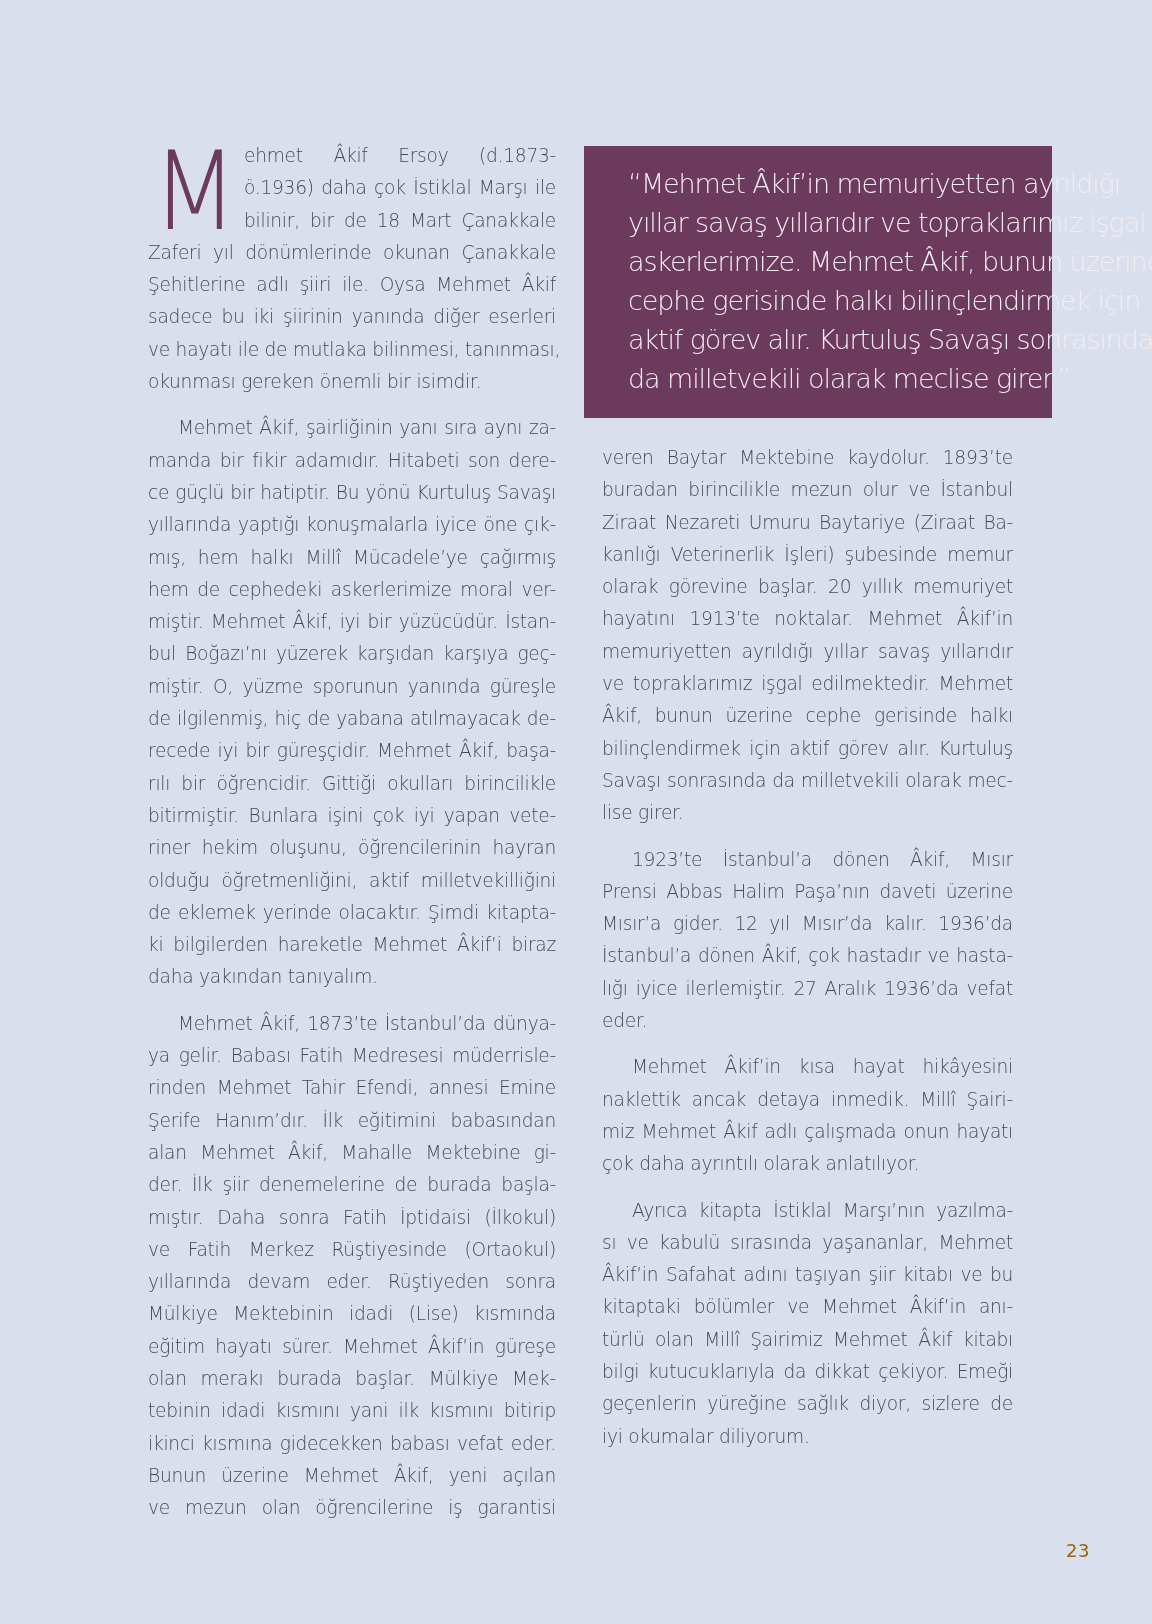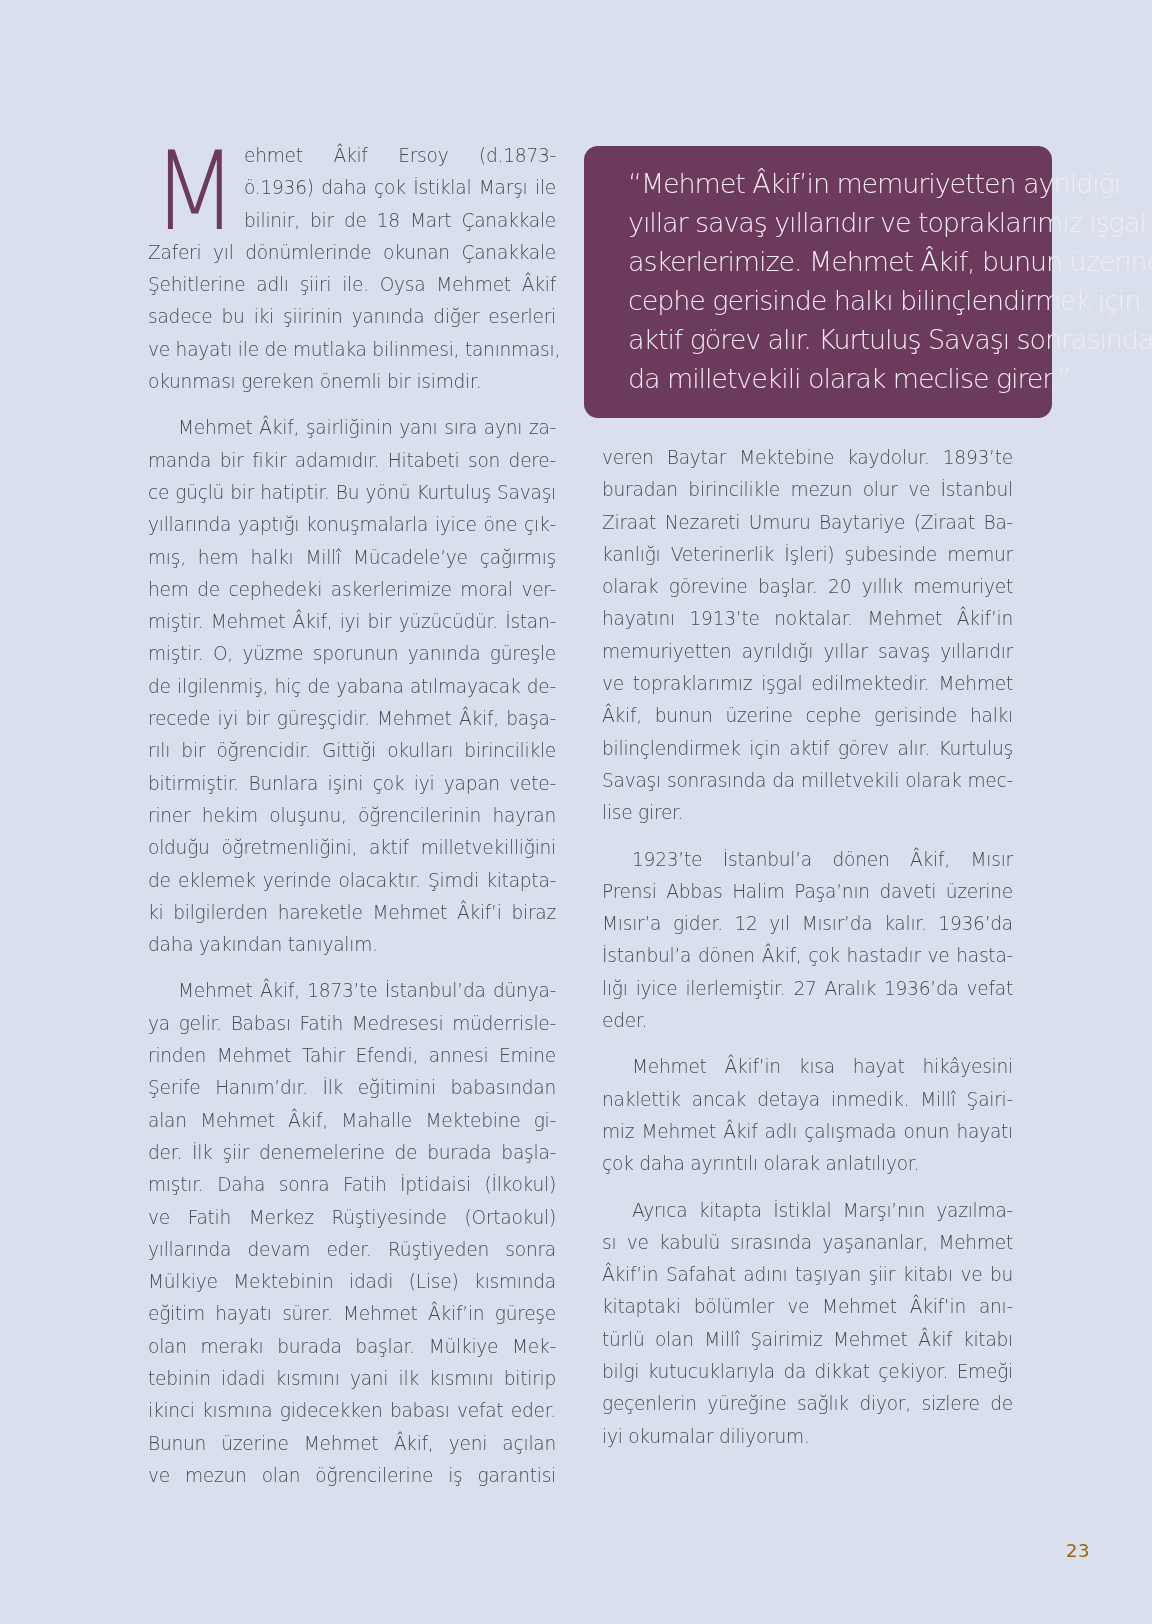--- a/index.html
+++ b/index.html
@@ -71,21 +71,20 @@
     }
     #quote-box {
       position: absolute;
       left: 584px;
       top: 146px;
       width: 468px;
       height: 272px;
       background: #6c3a5c;
       box-sizing: border-box;
       padding: 18px 20px 0 44px;
-      border-radius: 14px;
     }
     .quote-line {
       display: block;
       color: #f3ecf1;
       font-family: "DejaVu Sans", sans-serif;
       font-weight: 300;
       font-size: 27px;
       line-height: 39px;
       letter-spacing: -1.1px;
       white-space: nowrap;
@@ -116,20 +115,21 @@
   </div>
 
   <div class="para">
     <span class="line indent">Mehmet Âkif, şairliğinin yanı sıra aynı za-</span>
     <span class="line">manda bir fikir adamıdır. Hitabeti son dere-</span>
     <span class="line">ce güçlü bir hatiptir. Bu yönü Kurtuluş Savaşı</span>
     <span class="line">yıllarında yaptığı konuşmalarla iyice öne çık-</span>
     <span class="line">mış, hem halkı Millî Mücadele’ye çağırmış</span>
     <span class="line">hem de cephedeki askerlerimize moral ver-</span>
     <span class="line">miştir. Mehmet Âkif, iyi bir yüzücüdür. İstan-</span>
+    <span class="line">bul Boğazı’nı yüzerek karşıdan karşıya geç-</span>
     <span class="line">miştir. O, yüzme sporunun yanında güreşle</span>
     <span class="line">de ilgilenmiş, hiç de yabana atılmayacak de-</span>
     <span class="line">recede iyi bir güreşçidir. Mehmet Âkif, başa-</span>
     <span class="line">rılı bir öğrencidir. Gittiği okulları birincilikle</span>
     <span class="line">bitirmiştir. Bunlara işini çok iyi yapan vete-</span>
     <span class="line">riner hekim oluşunu, öğrencilerinin hayran</span>
     <span class="line">olduğu öğretmenliğini, aktif milletvekilliğini</span>
     <span class="line">de eklemek yerinde olacaktır. Şimdi kitapta-</span>
     <span class="line">ki bilgilerden hareketle Mehmet Âkif’i biraz</span>
     <span class="line last">daha yakından tanıyalım.</span>

